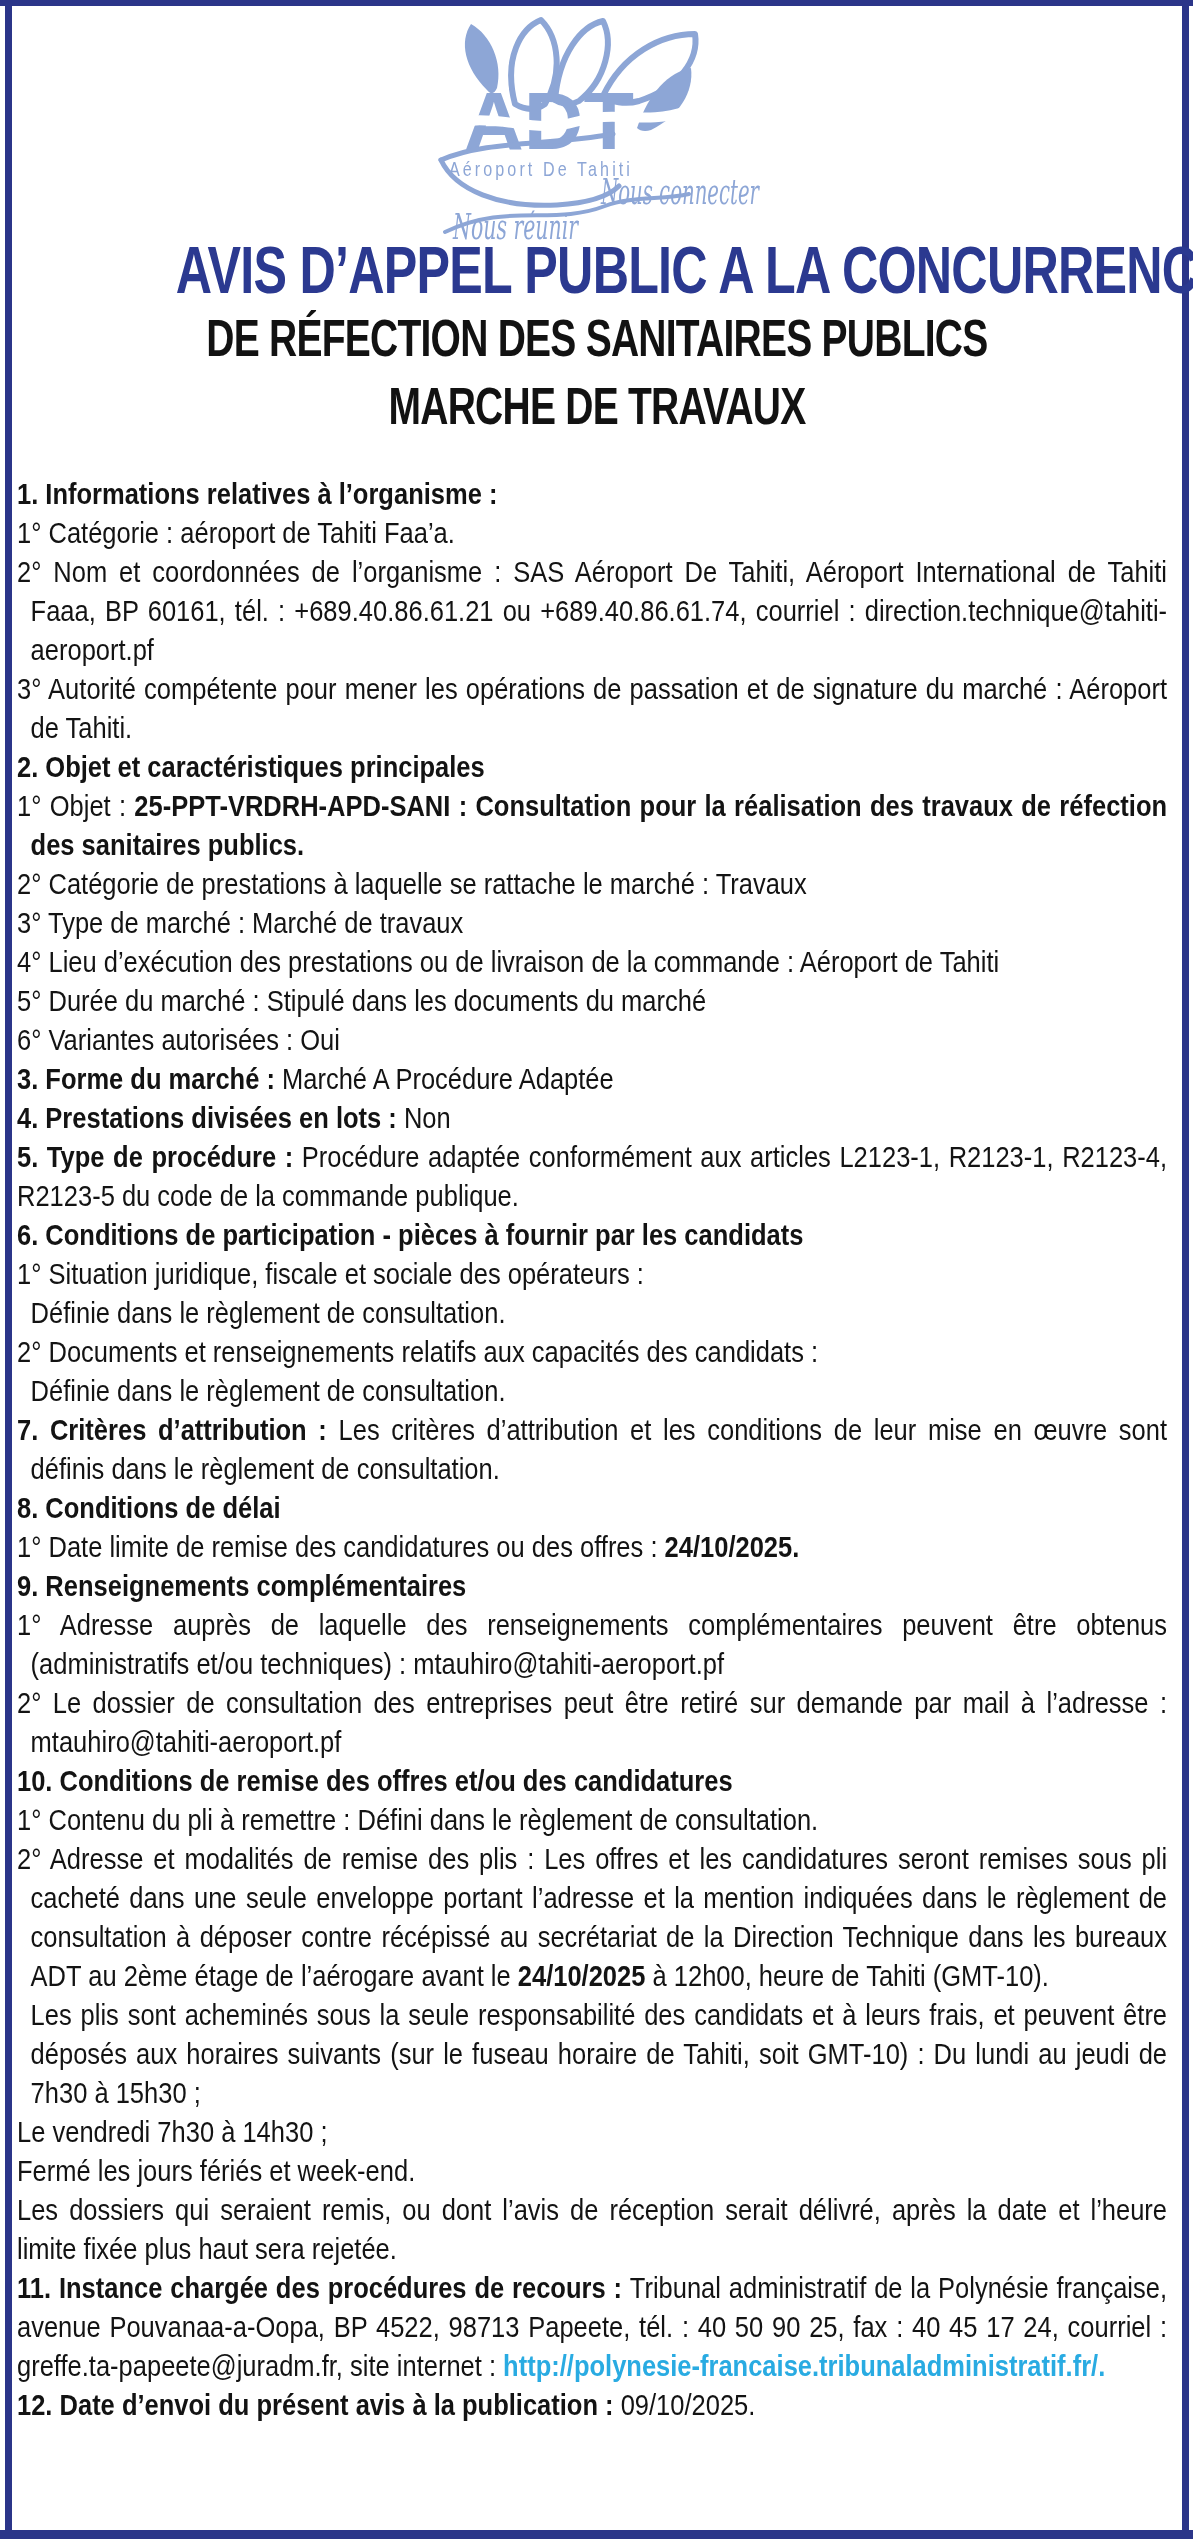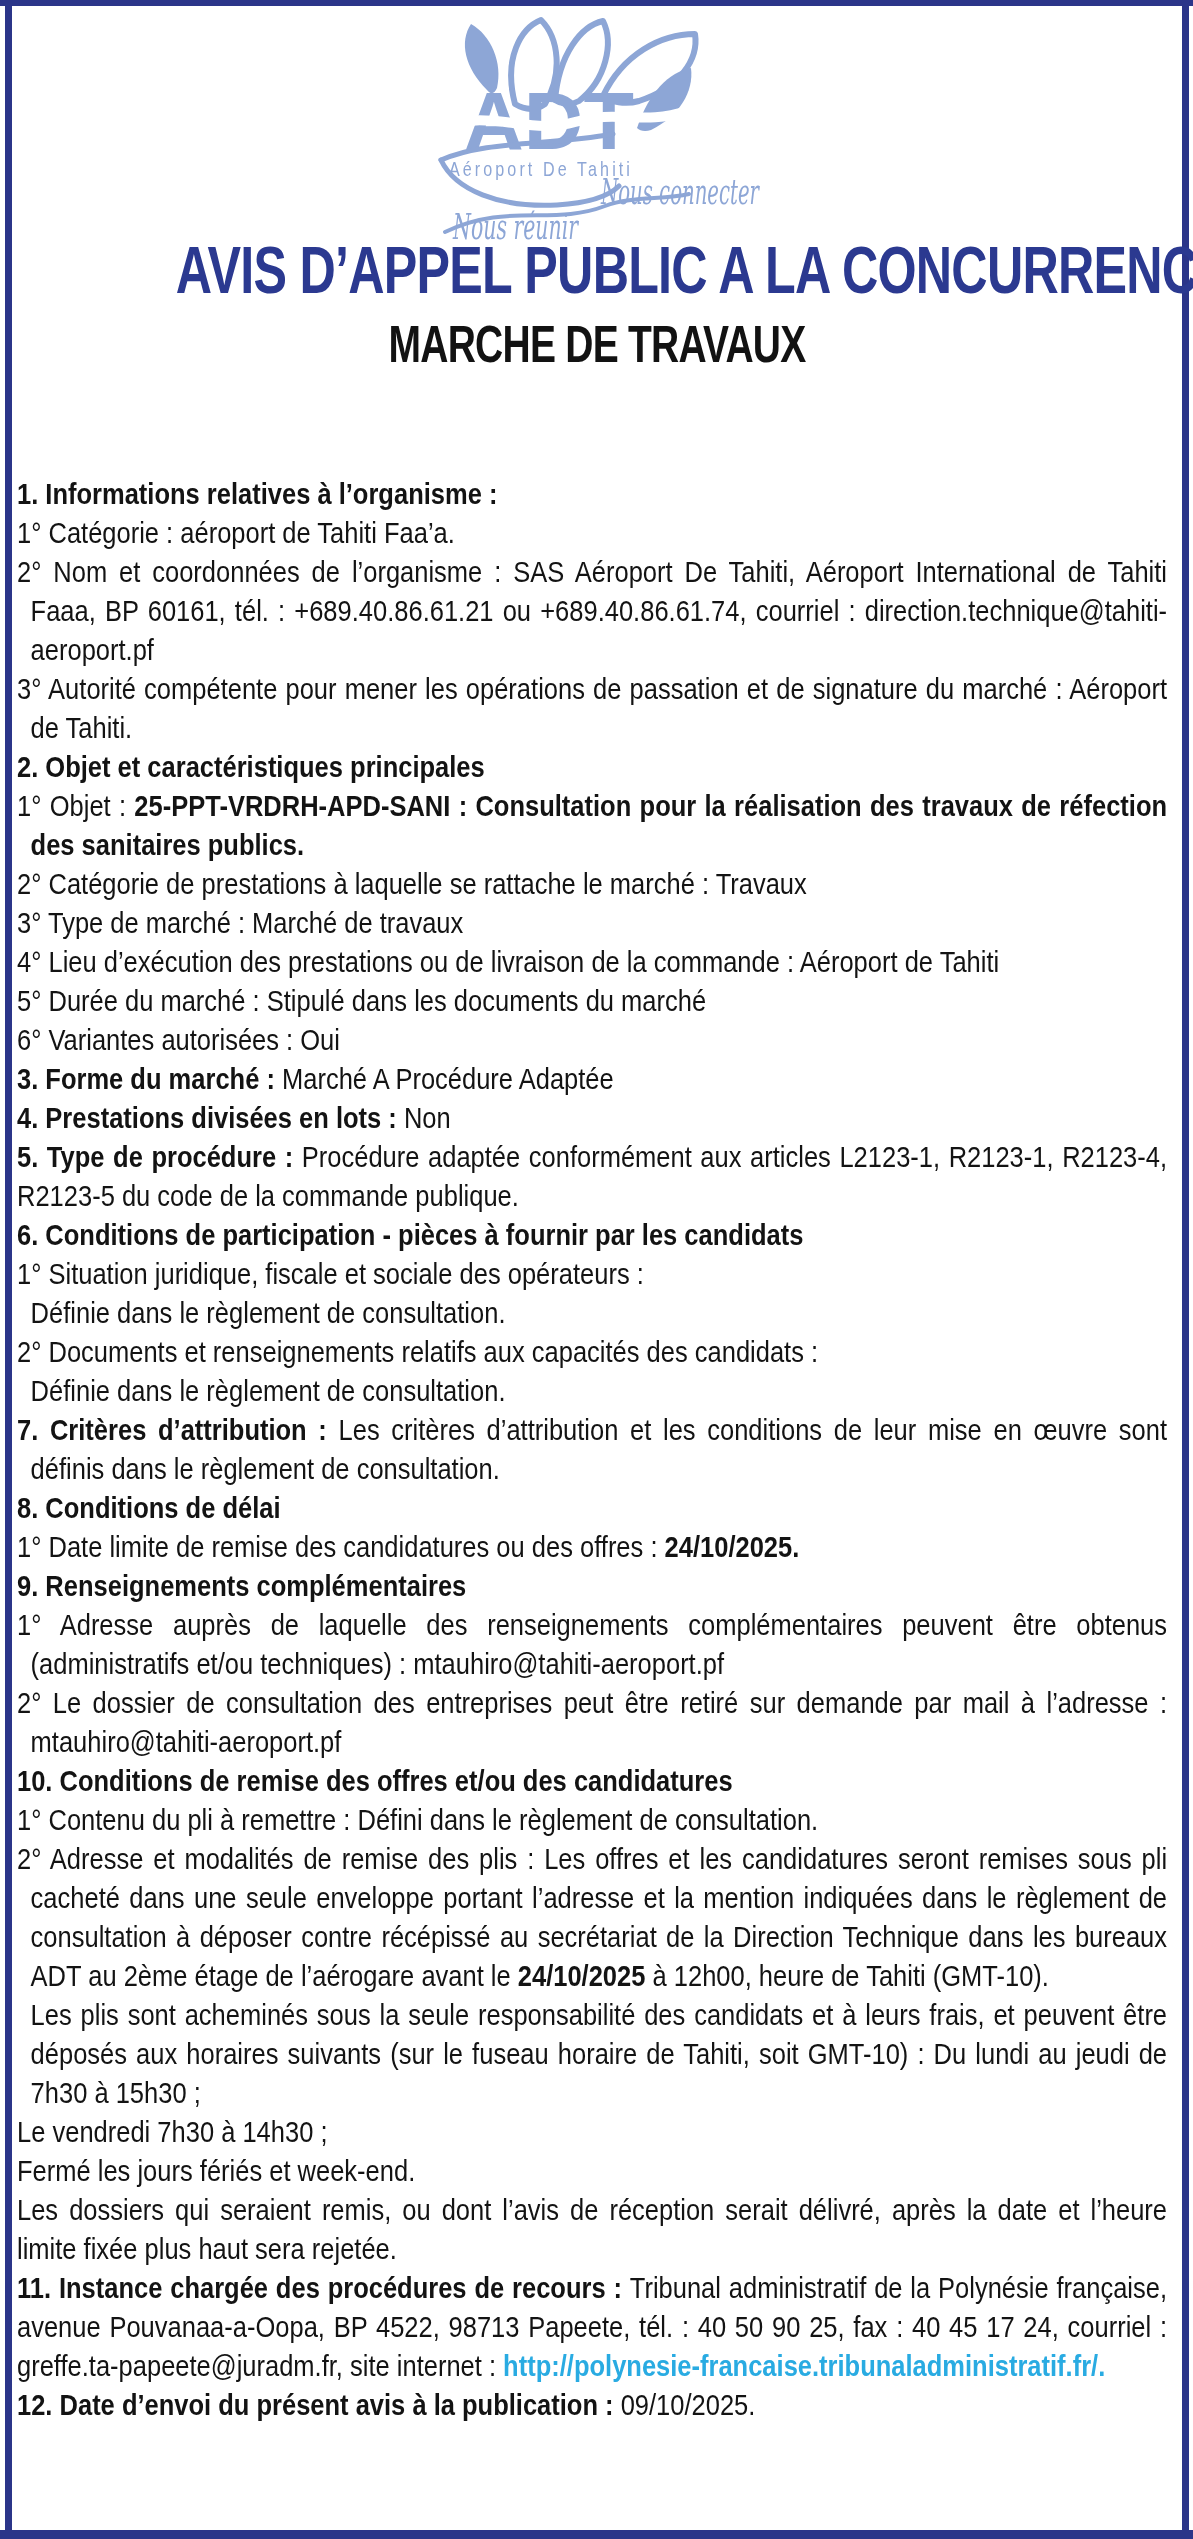--- a/index.html
+++ b/index.html
@@ -59,20 +59,21 @@
       <path d="M84,152 C98,182 142,200 200,197 C232,195 252,188 262,178"></path>
     </g>
     <text x="184" y="168" text-anchor="middle" font-size="21" letter-spacing="4" fill="#8da6d6" textLength="184" lengthAdjust="spacingAndGlyphs">Aéroport De Tahiti</text>
     <path fill="none" stroke="#8da6d6" stroke-width="4" stroke-linecap="round" d="M88,224 C150,194 196,218 248,198 C274,188 306,192 332,186"></path>
     <text class="script" x="244" y="196" font-size="36" fill="#8da6d6" textLength="158" lengthAdjust="spacingAndGlyphs">Nous connecter</text>
     <text class="script" x="96" y="231" font-size="36" fill="#8da6d6" textLength="125" lengthAdjust="spacingAndGlyphs">Nous réunir</text>
   </svg>
 
   <div class="titles">
     <div class="tline tl1"><span>AVIS D’APPEL PUBLIC A LA CONCURRENCE</span></div>
+    <div class="tline tl3"><span>DE RÉFECTION DES SANITAIRES PUBLICS</span></div>
     <div class="tline tl4"><span>MARCHE DE TRAVAUX</span></div>
   </div>
 
   <div class="body" id="body">
       <div class="para head"><span class="bold">1. Informations relatives à l’organisme :</span></div>
       <div class="para item"><span>1° Catégorie : aéroport de Tahiti Faa’a.</span></div>
       <div class="para item"><span>2° Nom et coordonnées de l’organisme : SAS Aéroport De Tahiti, Aéroport International de Tahiti Faaa, BP 60161, tél. : +689.40.86.61.21 ou +689.40.86.61.74, courriel : direction.technique@tahiti-aeroport.pf</span></div>
       <div class="para item"><span>3° Autorité compétente pour mener les opérations de passation et de signature du marché : Aéroport de Tahiti.</span></div>
       <div class="para head"><span class="bold">2. Objet et caractéristiques principales</span></div>
       <div class="para item"><span>1° Objet : </span><span class="bold">25-PPT-VRDRH-APD-SANI : Consultation pour la réalisation des travaux de réfection des sanitaires publics.</span></div>

